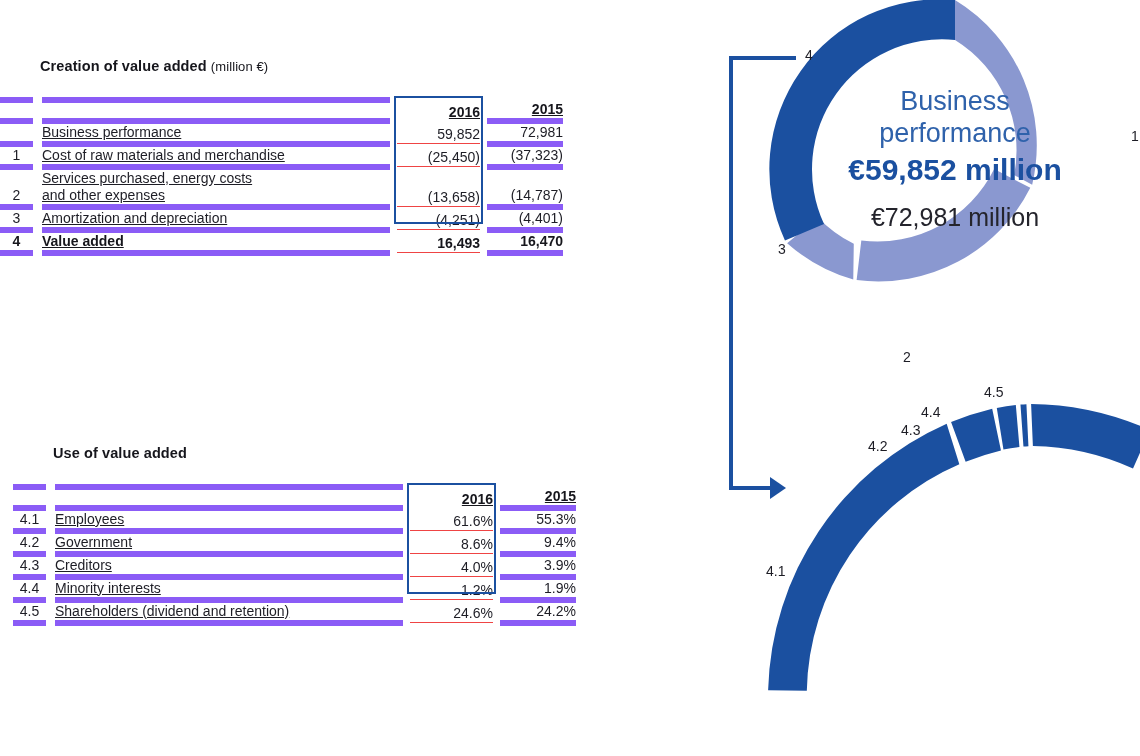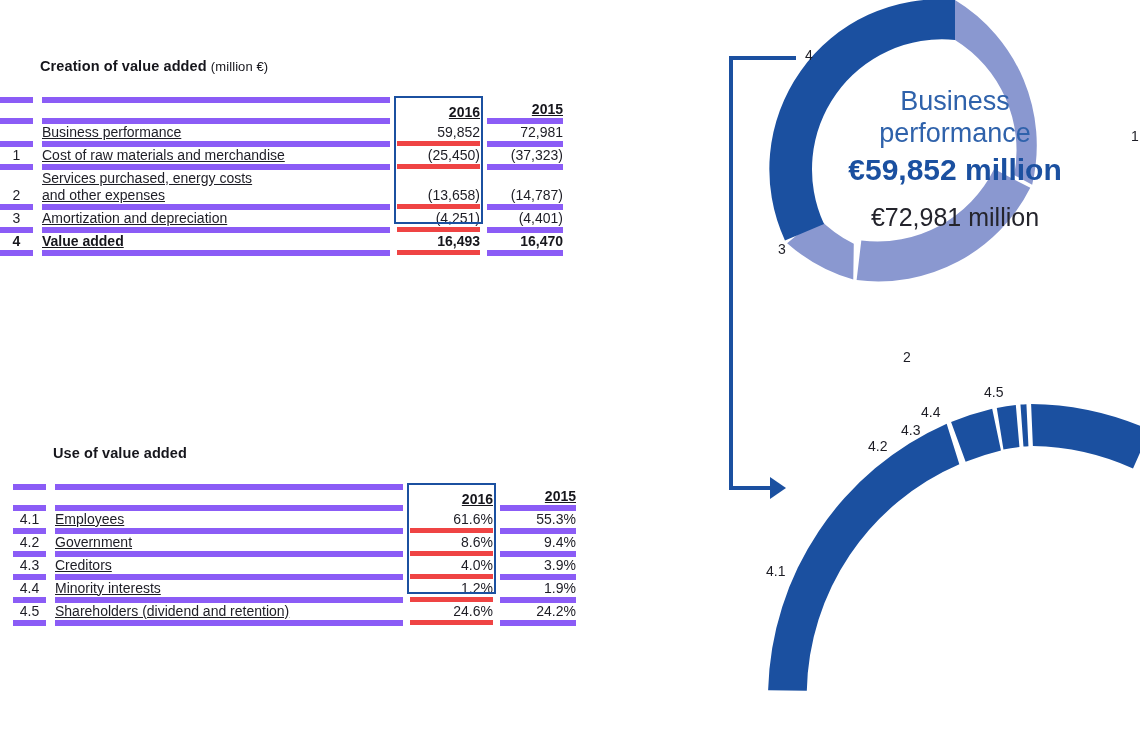--- a/index.html
+++ b/index.html
@@ -20,21 +20,21 @@
   .tbl-title .unit{font-weight:normal;font-size:13px;}
   table.vt{border-collapse:collapse;table-layout:fixed;font-size:14px;}
   table.vt td{padding:0;vertical-align:bottom;}
   .c-idx{width:33px;text-align:center;}
   .c-gap{width:9px;}
   .c-lbl{width:348px;}
   .c-v1{width:83px;}
   .c-gap2{width:7px;}
   .c-v2{width:76px;}
   .cellline{border-bottom:6px solid #8b5cf6;}
-  .cellline-blue{border-bottom:5px solid #ef4444;}
+  .cellline-blue{border-bottom:1px solid #ef4444;}
   .cellline-none{border-bottom:1px solid transparent;}
   .txt{padding:3px 0 4px 2px;line-height:17px;color:#1d1d25;text-decoration:underline;}
   .num{padding:3px 4px 4px 0;text-align:right;line-height:17px;color:#1d1d25;}
   .idx{padding:3px 0 4px 0;text-align:center;line-height:17px;color:#1d1d25;}
   .hdr{font-weight:bold;color:#16161c;text-decoration:underline;}
   .bold{font-weight:bold;color:#16161c;}
 
   
   .boxcol{position:absolute;border:2px solid #1b50a0;box-sizing:border-box;pointer-events:none;}
 

